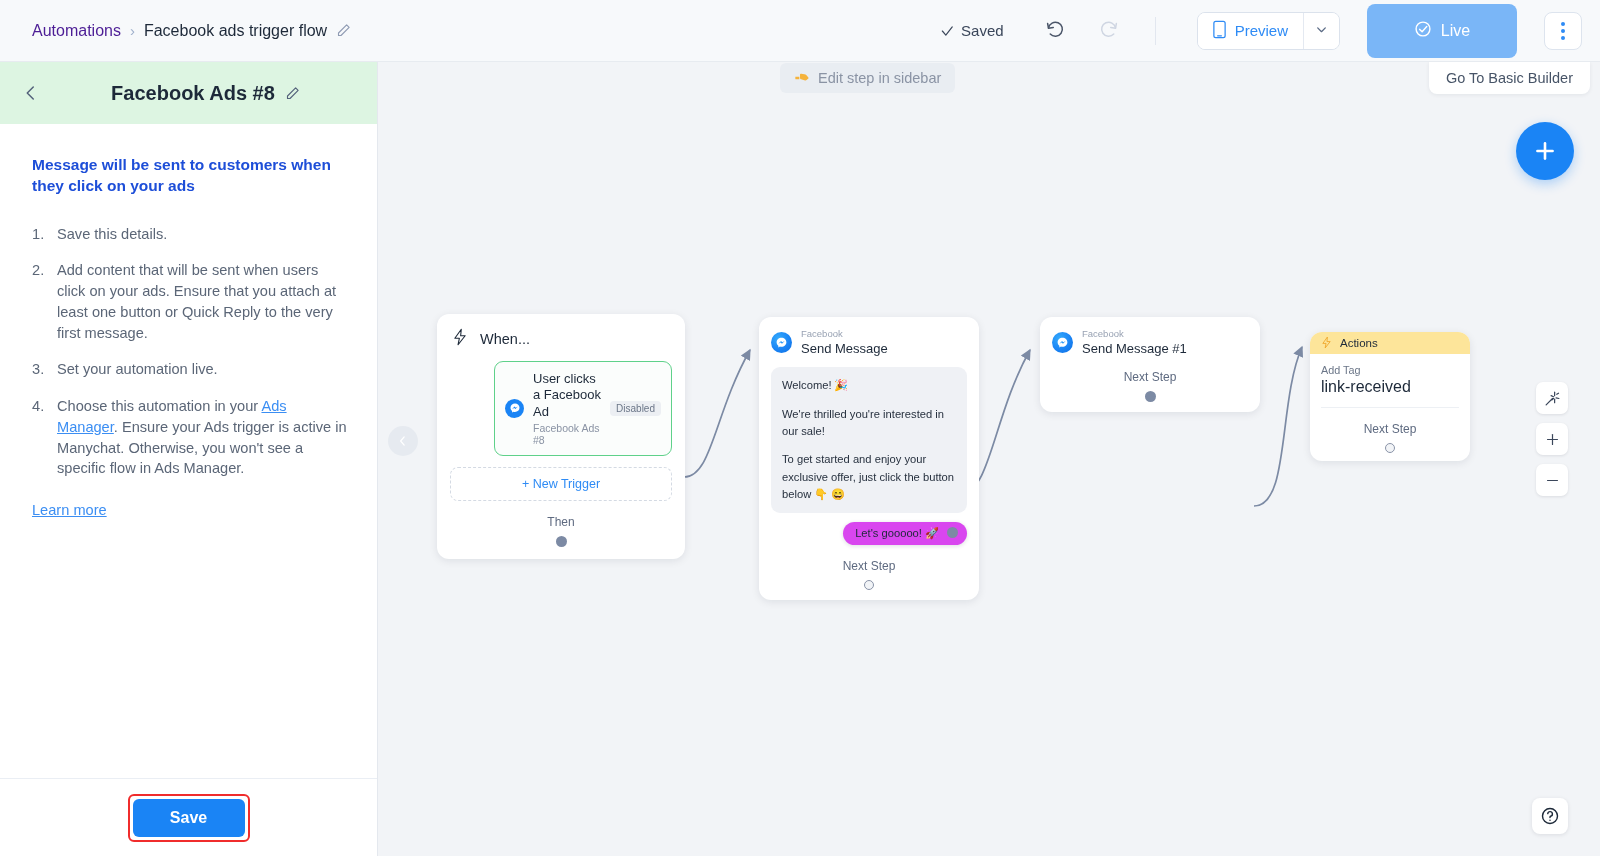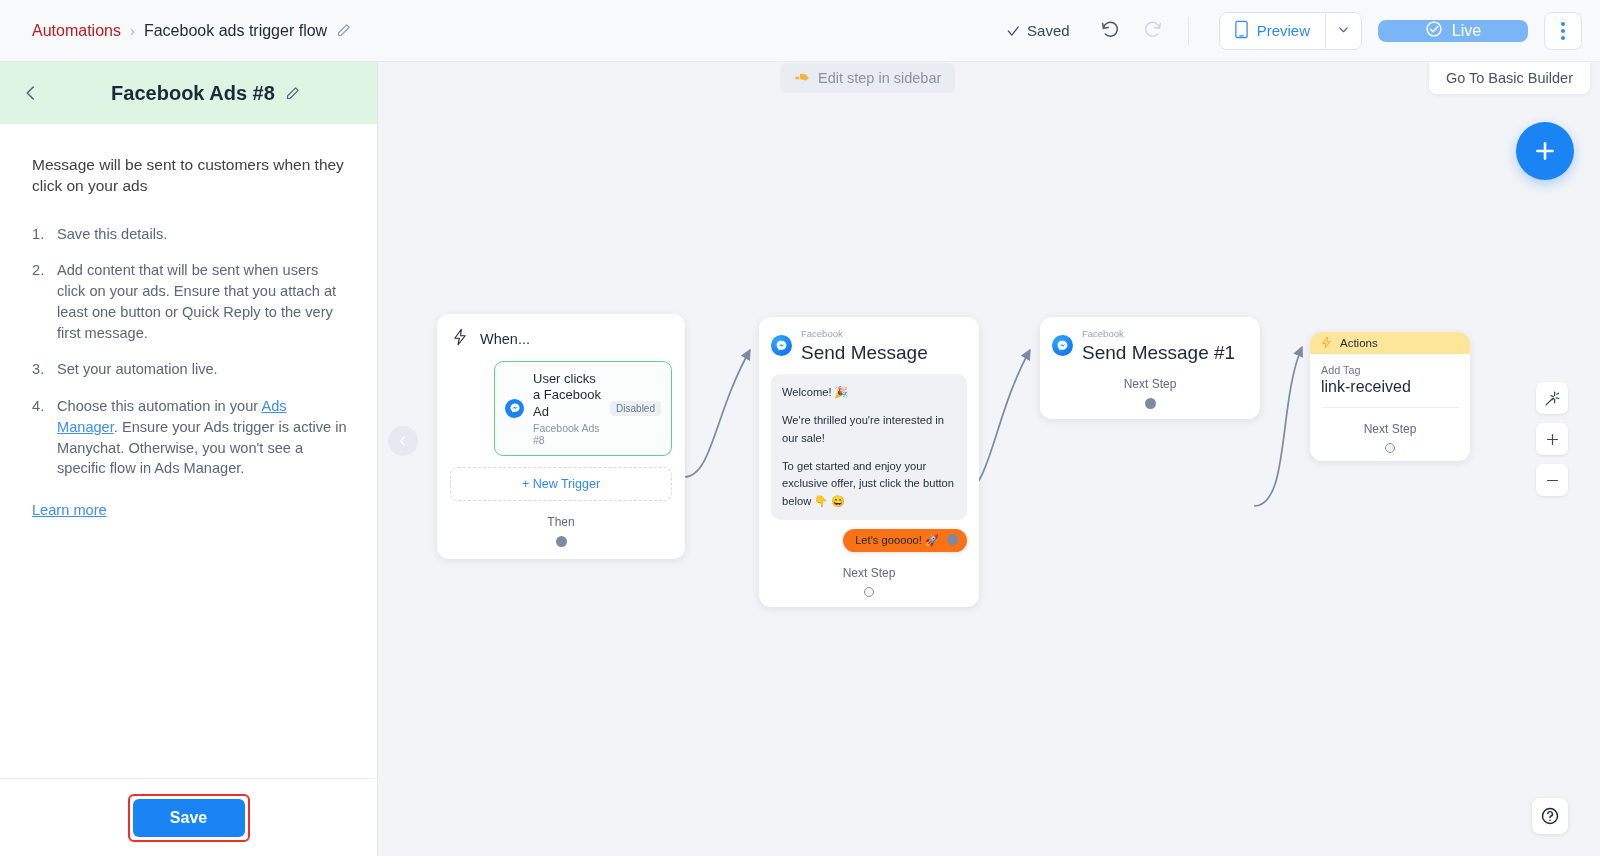--- a/index.html
+++ b/index.html
@@ -11,28 +11,28 @@
   }
   .app { position: relative; width: 1600px; height: 856px; }
 
   
   .topbar {
     position: absolute; left: 0; top: 0; width: 1600px; height: 62px;
     background: #f7f9fb; border-bottom: 1px solid #e7ebf0;
     display: flex; align-items: center;
   }
   .breadcrumb { display: flex; align-items: center; gap: 9px; margin-left: 32px; }
-  .bc-root { font-size: 16px; color: #b91c1c; }
+  .bc-root { font-size: 16px; color: #4c1d95; }
   .bc-sep { font-size: 15px; color: #9fb0cc; }
   .bc-current { font-size: 16px; color: #1d2939; }
   .pencil { width: 15px; height: 15px; color: #8f9bb3; display:inline-block; }
   .pencil svg { display:block; }
 
   .topright {
-    margin-left: auto; display: flex; align-items: center; gap: 4px; padding-right: 18px;
+    margin-left: auto; display: flex; align-items: center; gap: 15px; padding-right: 18px;
   }
   .saved { display: flex; align-items: center; gap: 7px; font-size: 15px; color: #3a465a; margin-right: 18px;}
   .check { width: 14px; height: 14px; }
   .icon-btn {
     width: 38px; height: 38px; display: flex; align-items: center; justify-content: center;
     border-radius: 7px; color: #4a5568;
   }
   .icon-btn.disabled { color: #cfd6e2; }
   .divider-v { width: 1px; height: 28px; background: #e2e7ef; margin: 0 12px; }
 
@@ -42,21 +42,21 @@
   }
   .preview-btn {
     display: flex; align-items: center; gap: 8px; padding: 0 15px 0 14px;
     font-size: 15px; color: #2e8bf5; font-weight: 400; background: #fff;
   }
   .preview-caret {
     width: 36px; display: flex; align-items: center; justify-content: center;
     border-left: 1px solid #e4e9f1; background: #fff; color: #5b6b85;
   }
   .live-btn {
-    height: 22px; min-width: 150px; margin-left: 12px;
+    height: 54px; min-width: 150px; margin-left: 12px;
     background: #7ab6f7; border-radius: 8px; color: #fff;
     display: flex; align-items: center; justify-content: center; gap: 9px;
     font-size: 16px;
   }
   .kebab-btn {
     width: 38px; height: 38px; margin-left: 12px; background: #fff;
     border: 1px solid #dde4ee; border-radius: 8px;
     display: flex; flex-direction: column; align-items: center; justify-content: center; gap: 3px;
   }
   .kebab-btn i { width: 4px; height: 4px; border-radius: 50%; background: #2e8bf5; display: block; }
@@ -69,21 +69,21 @@
   }
   .side-header {
     height: 62px; background: #ddf5e2; display: flex; align-items: center;
     padding: 0 16px; gap: 4px; position: relative;
   }
   .side-back { width: 30px; height: 30px; display:flex; align-items:center; justify-content:center; color:#53617a; }
   .side-title-wrap { flex: 1; display: flex; align-items: center; justify-content: center; gap: 10px; }
   .side-title { font-size: 20px; font-weight: bold; color: #1d2939; }
   .side-body { flex: 1; padding: 30px 28px 0 32px; overflow: hidden; }
   .side-h2 {
-    font-size: 15.5px; font-weight: normal; color: #404040; line-height: 1.38;
+    font-size: 15.5px; font-weight: bold; color: #1d4ed8; line-height: 1.38;
     max-width: 322px; margin-bottom: 27px;
   }
   ol.steps { list-style: none; counter-reset: st; }
   ol.steps li {
     counter-increment: st; position: relative; padding-left: 25px;
     font-size: 14.6px; color: #5b6677; line-height: 1.42; margin-bottom: 16px;
     max-width: 318px;
   }
   ol.steps li::before {
     content: counter(st) "."; position: absolute; left: 0; top: 0;
@@ -184,31 +184,31 @@
   #node-msg1 { left: 381px; top: 255px; width: 220px; }
   #node-msg2 { left: 662px; top: 255px; width: 220px; }
   .msg-head { display: flex; align-items: center; gap: 9px; margin-bottom: 11px; }
   .fb-circle {
     width: 21px; height: 21px; border-radius: 50%;
     background: radial-gradient(circle at 35% 30%, #34aafc 0%, #1a84f5 55%, #0f6fe0 100%);
     display: flex; align-items: center; justify-content: center; flex: none;
   }
   .mh-texts { line-height: 1.12; }
   .mh-plat { font-size: 9.5px; color: #98a2b3; }
-  .mh-name { font-size: 19px; color: #1d2939; margin-top: 2px; }
+  .mh-name { font-size: 13px; color: #1d2939; margin-top: 2px; }
   .bubble {
     background: #eff1f5; border-radius: 9px; padding: 10px 11px;
     font-size: 11.2px; color: #27313f; line-height: 1.55;
   }
   .bubble p { margin-bottom: 11px; }
   .bubble p:last-child { margin-bottom: 0; }
   .bubble-link { color: #2e8bf5; display: flex; align-items: center; gap: 5px; }
   .qr-row { display: flex; justify-content: flex-end; margin-top: 9px; }
   .qr-btn {
-    background: #f97316; border-radius: 14px; box-shadow: 0 1px 4px rgba(16,24,40,.14);
+    background: #d946ef; border-radius: 14px; box-shadow: 0 1px 4px rgba(16,24,40,.14);
     padding: 5px 9px 5px 12px; display: flex; align-items: flex-start; gap: 8px;
     font-size: 11.2px; color: #1d2939;
   }
 
   
   #node-actions { left: 932px; top: 270px; width: 160px; padding: 0; overflow: visible; }
   .act-head {
     background: #fde59a; border-radius: 12px 12px 0 0; height: 22px;
     display: flex; align-items: center; gap: 8px; padding: 0 11px;
     font-size: 11.5px; color: #1d2939;

